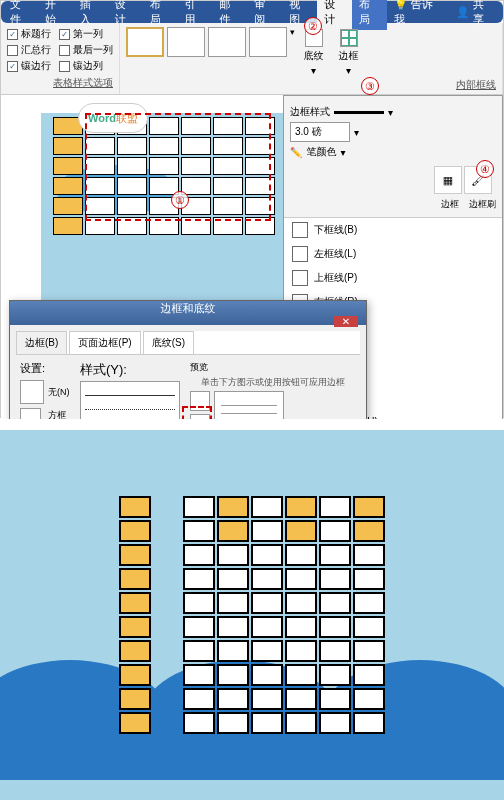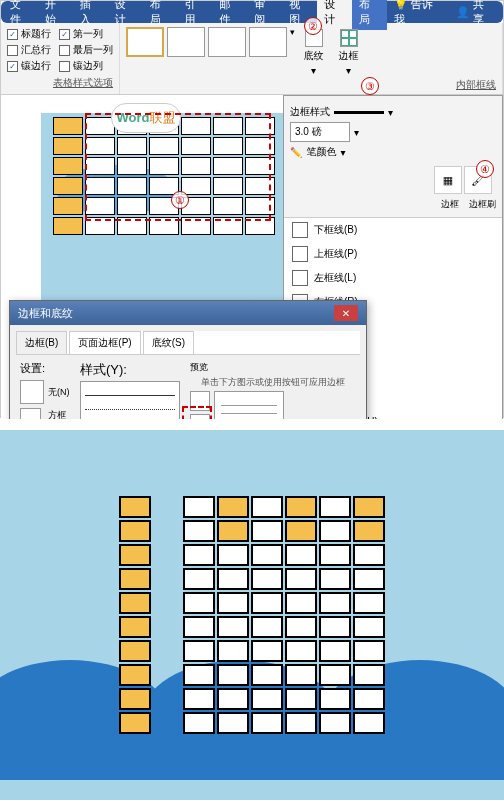--- a/index.html
+++ b/index.html
@@ -18,21 +18,21 @@
     .checkbox-row { display: flex; gap: 8px; }
     .checkbox-item { display: flex; align-items: center; gap: 3px; font-size: 10px; }
     .checkbox { width: 11px; height: 11px; border: 1px solid #666; background: #fff; display: flex; align-items: center; justify-content: center; font-size: 8px; color: #2b579a; }
     .table-styles { display: flex; gap: 3px; align-items: flex-start; }
     .style-thumb { width: 38px; height: 30px; border: 1px solid #999; background: #fff; }
     .style-thumb.sel { border: 2px solid #d4a94a; }
     .shading-btn, .border-btn { display: flex; flex-direction: column; align-items: center; gap: 2px; font-size: 10px; padding: 2px 6px; }
     .small-icon { width: 18px; height: 18px; }
     
     .canvas-area { position: relative; height: 324px; background: #fff; overflow: hidden; }
-    .badge { width: 70px; height: 30px; background: #fff; border: 1px solid #ccc; border-radius: 15px; position: absolute; top: 8px; left: 110px; display: flex; align-items: center; justify-content: center; font-size: 13px; color: #666; z-index: 3; }
+    .badge { width: 70px; height: 30px; background: #fff; border: 1px solid #ccc; border-radius: 15px; position: absolute; top: 8px; left: 77px; display: flex; align-items: center; justify-content: center; font-size: 11px; color: #666; z-index: 3; }
     .badge b { color: #4a8; }
     
     .dotted-sel { position: absolute; border: 2px dashed #c00; z-index: 5; }
     .circle-num { position: absolute; width: 18px; height: 18px; border: 1.5px solid #c00; border-radius: 50%; color: #c00; font-size: 11px; display: flex; align-items: center; justify-content: center; z-index: 10; background: rgba(255,255,255,0.8); }
     
     .doc-table { position: absolute; top: 20px; left: 50px; }
     .doc-table td { width: 30px; height: 18px; border: 1px solid #000; background: #fff; }
     .doc-table td.y { background: #f4bf4f; }
     .cloud { position: absolute; width: 120px; height: 50px; background: #4da6d9; border-radius: 50%; opacity: 0.9; }
     
@@ -40,21 +40,21 @@
     .dd-top { padding: 6px; border-bottom: 1px solid #ccc; }
     .dd-row { display: flex; align-items: center; gap: 4px; margin: 3px 0; font-size: 10px; }
     .dd-select { border: 1px solid #999; background: #fff; padding: 2px 4px; width: 60px; }
     .dd-tools { display: flex; gap: 2px; justify-content: flex-end; padding: 4px; }
     .tool-btn { width: 28px; height: 28px; border: 1px solid #ccc; background: #fff; display: flex; align-items: center; justify-content: center; }
     .border-list { background: #fff; }
     .border-item { display: flex; align-items: center; gap: 6px; padding: 4px 8px; font-size: 10px; }
     .border-icon { width: 16px; height: 16px; border: 1px solid #666; }
     
     .dialog { position: absolute; top: 205px; left: 8px; width: 358px; height: 208px; background: #f0f0f0; border: 1px solid #666; z-index: 30; box-shadow: 2px 2px 8px rgba(0,0,0,0.3); }
-    .dialog-title { height: 24px; background: linear-gradient(#5a82b8, #3d6399); color: #fff; display: flex; align-items: center; padding: 0 8px; font-size: 11px; }
+    .dialog-title { height: 24px; background: linear-gradient(#5a82b8, #3d6399); color: #fff; display: flex; align-items: center; padding: 0 8px; font-size: 11px; flex-direction: column; }
     .dialog-close { margin-left: auto; width: 24px; height: 16px; background: #c94040; color: #fff; display: flex; align-items: center; justify-content: center; font-size: 10px; }
     .dialog-tabs { display: flex; background: #fff; border-bottom: 1px solid #ccc; margin: 6px 6px 0; }
     .dialog-tab { padding: 4px 8px; border: 1px solid #ccc; border-bottom: none; font-size: 10px; margin-right: 2px; }
     .dialog-tab.active { background: #f0f0f0; }
     .dialog-body { padding: 6px 10px; display: flex; gap: 10px; }
     .setting-col { width: 50px; }
     .setting-item { display: flex; align-items: center; gap: 4px; margin: 4px 0; font-size: 9px; text-align: center; }
     .setting-icon { width: 24px; height: 24px; border: 1px solid #999; background: #fff; }
     .style-col { width: 100px; }
     .style-box { height: 70px; border: 1px solid #999; background: #fff; margin: 2px 0; overflow-y: auto; }
@@ -240,25 +240,25 @@
           </div>
       </div>
       <div class="circle-num" style="top:64px;right:8px">④</div>
       <div class="border-list">
         <div class="border-item">
             <span class="border-icon"></span>
             <span>下框线(B)</span>
           </div>
         <div class="border-item">
             <span class="border-icon"></span>
+            <span>左框线(L)</span>
+          </div>
+        <div class="border-item">
+            <span class="border-icon"></span>
             <span>上框线(P)</span>
-          </div>
-        <div class="border-item">
-            <span class="border-icon"></span>
-            <span>左框线(L)</span>
           </div>
         <div class="border-item">
             <span class="border-icon"></span>
             <span>右框线(R)</span>
           </div>
         <div class="border-item">
             <span class="border-icon"></span>
             <span>无框线(N)</span>
           </div>
         <div class="border-item">

